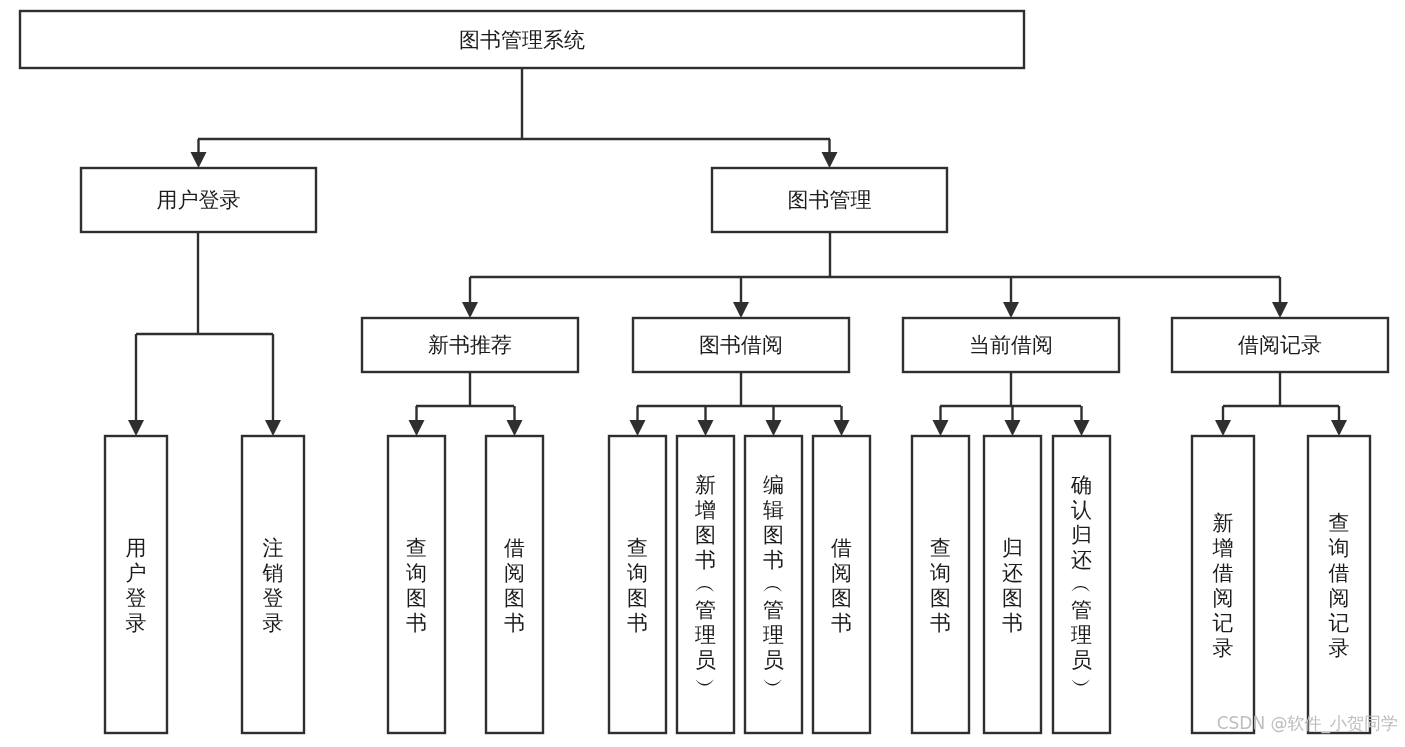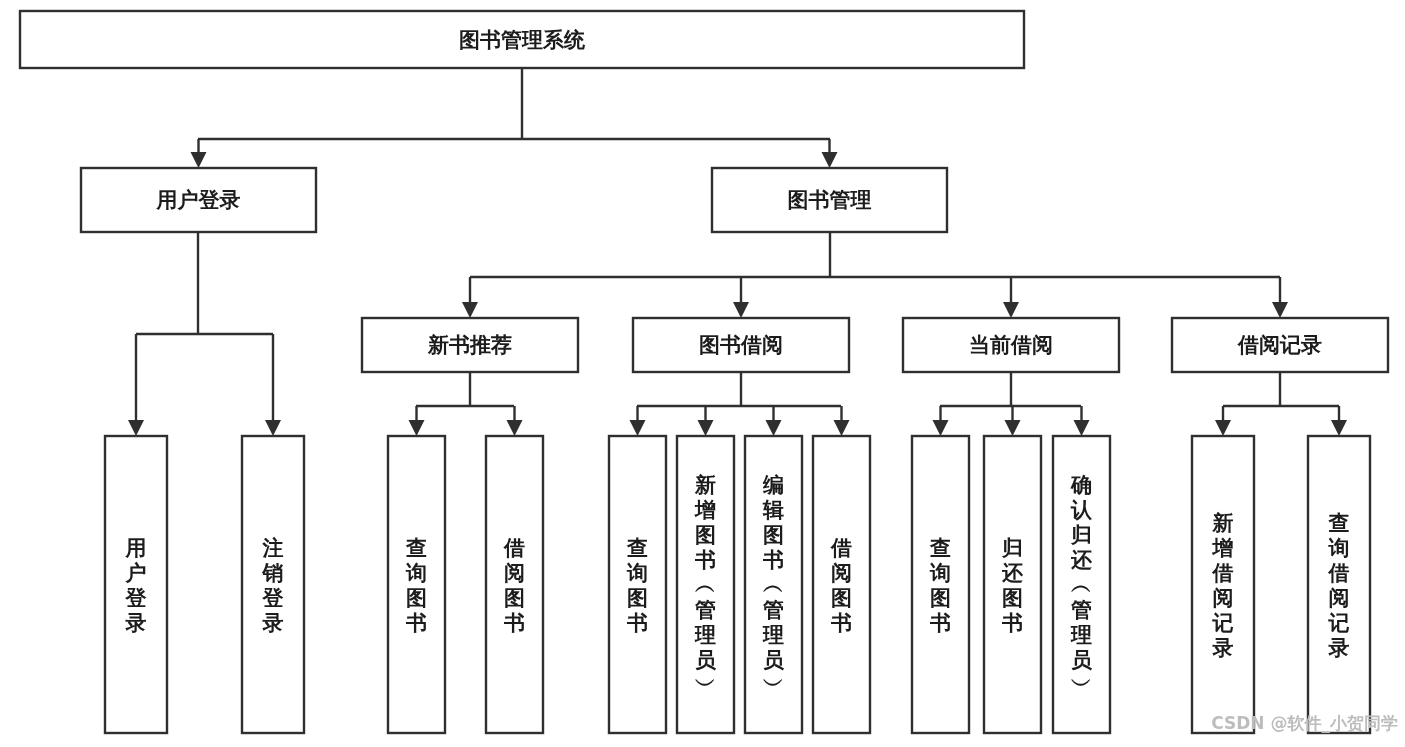--- a/index.html
+++ b/index.html
@@ -13,21 +13,20 @@
     font-family: "DejaVu Sans", "Liberation Sans", sans-serif;
     position: relative;
     overflow: hidden;
   }
   #diagram-root {
     position: absolute;
     left: 0;
     top: 0;
     width: 1405px;
     height: 747px;
-    font-weight: bold;
   }
   svg.diagram-canvas {
     display: block;
     width: 1405px;
     height: 747px;
     shape-rendering: geometricPrecision;
   }
   .node-box {
     fill: #ffffff;
     stroke: #2f2f2f;

